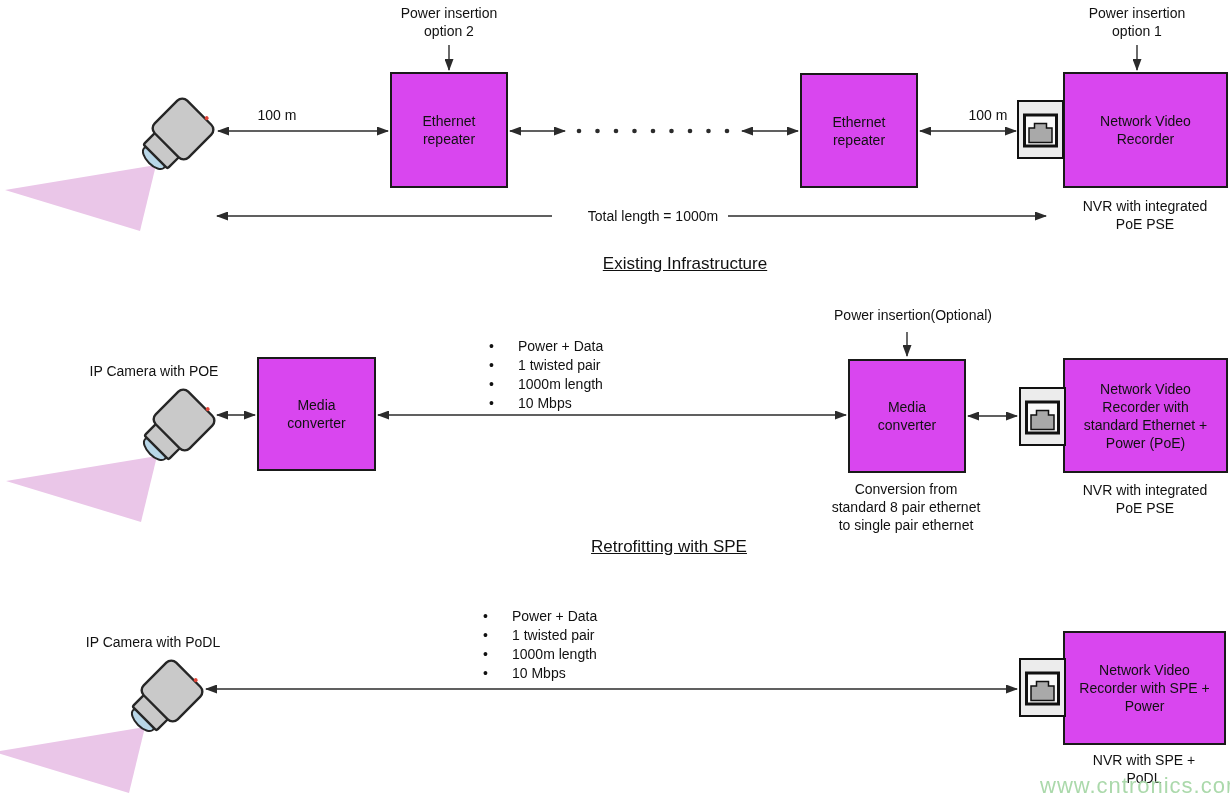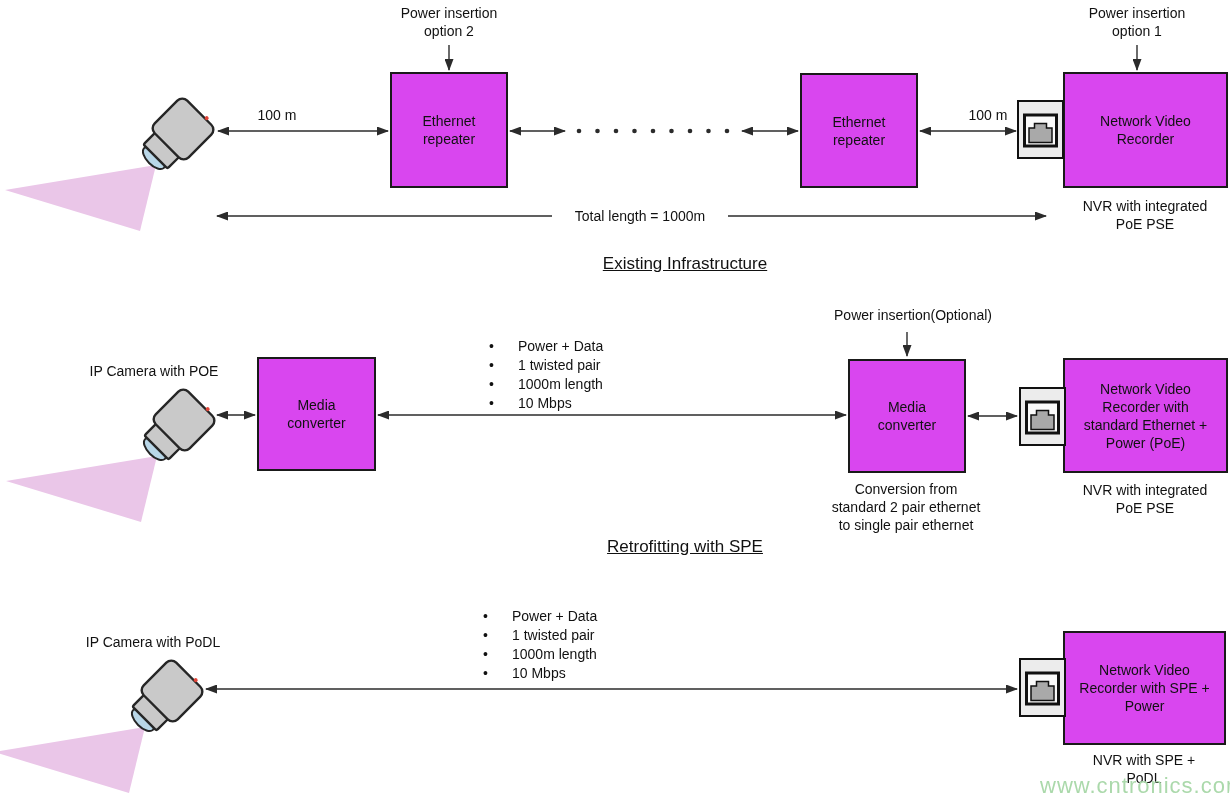--- a/index.html
+++ b/index.html
@@ -86,21 +86,21 @@
   </div>
   <div class="box" style="left:800px;top:73px;width:118px;height:115px;">
     <span>Ethernet
 repeater</span>
   </div>
   <div class="box" style="left:1063px;top:72px;width:165px;height:116px;">
     <span>Network Video
 Recorder</span>
   </div>
 
-  <div class="lbl" style="left:555px;top:207px;width:170px;">Total length = 1000m</div>
+  <div class="lbl" style="left:568px;top:207px;width:170px;">Total length = 1000m</div>
   <div class="lbl" style="left:1055px;top:197px;width:180px;">NVR with integrated
 PoE PSE</div>
   <div class="title" style="left:510px;top:254px;width:350px;">Existing Infrastructure</div>
 
   <div class="lbl" style="left:813px;top:306px;width:200px;white-space:nowrap;">Power insertion(Optional)</div>
   <div class="lbl" style="left:54px;top:362px;width:200px;white-space:nowrap;">IP Camera with POE</div>
 
   <div class="box" style="left:257px;top:357px;width:119px;height:114px;">
     <span>Media
 converter</span>
@@ -129,25 +129,25 @@
       <span class="spec-dot">•</span>
       <span>1000m length</span>
     </div>
     <div class="spec-row">
       <span class="spec-dot">•</span>
       <span>10 Mbps</span>
     </div>
   </div>
 
   <div class="lbl" style="left:796px;top:480px;width:220px;">Conversion from
-standard 2 pair ethernet
+standard 8 pair ethernet
 to single pair ethernet</div>
   <div class="lbl" style="left:1055px;top:481px;width:180px;">NVR with integrated
 PoE PSE</div>
-  <div class="title" style="left:510px;top:537px;width:350px;text-align:center;">Retrofitting with SPE</div>
+  <div class="title" style="left:494px;top:537px;width:350px;text-align:center;">Retrofitting with SPE</div>
 
   <div class="lbl" style="left:53px;top:633px;width:200px;white-space:nowrap;">IP Camera with PoDL</div>
 
   <div class="speclist" style="left:483px;top:606px;">
     <div class="spec-row">
       <span class="spec-dot">•</span>
       <span>Power + Data</span>
     </div>
     <div class="spec-row">
       <span class="spec-dot">•</span>

